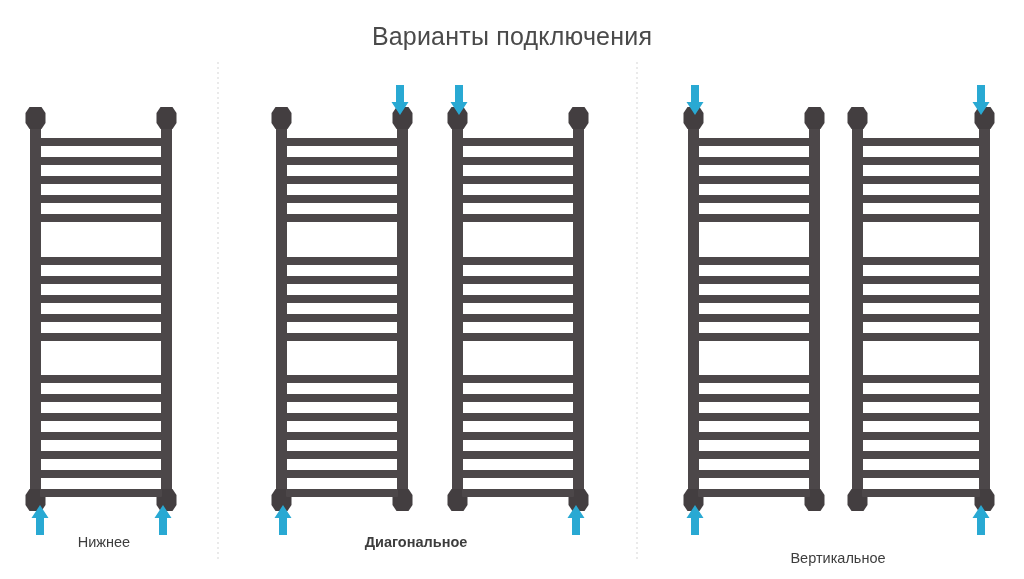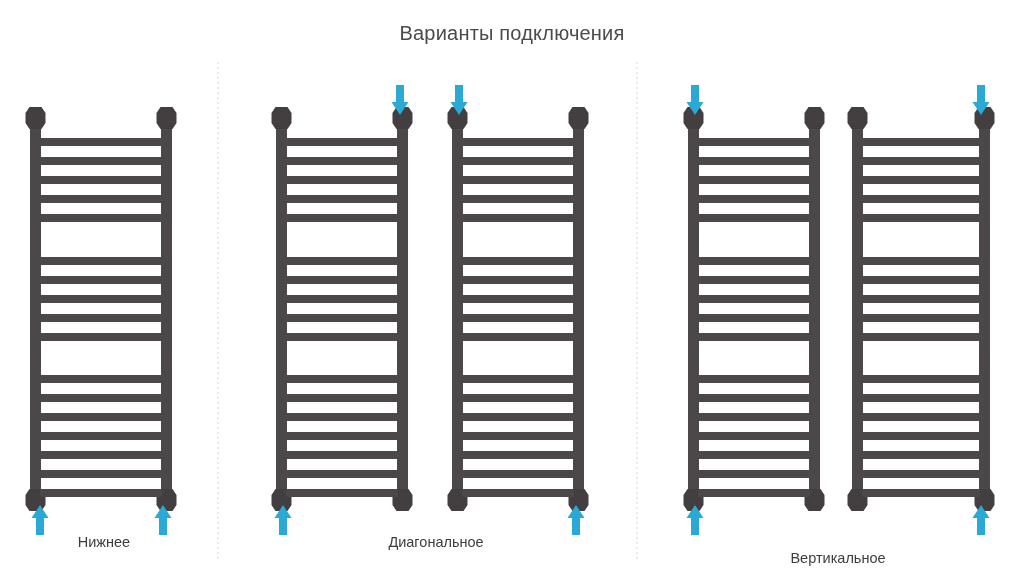--- a/index.html
+++ b/index.html
@@ -19,21 +19,21 @@
     inset: 0;
     width: 1024px;
     height: 579px;
   }
   .title {
     position: absolute;
     top: 22px;
     left: 0;
     width: 1024px;
     text-align: center;
-    font-size: 20px;
+    font-size: 25px;
     color: #4a4a4a;
     font-family: "Liberation Sans", sans-serif;
     letter-spacing: 0.2px;
   }
   .caption {
     position: absolute;
     top: 534px;
     font-size: 14.5px;
     color: #3d3d3d;
     text-align: center;
@@ -205,14 +205,14 @@
         <g>
           <path d="M 977 535 L 985 535 L 985 518 L 989.5 518 L 981 505 L 972.5 518 L 977 518 Z" fill="#29a9d3"></path>
         </g>
       </g>
     </g>
   </svg>
 
 <div class="title">Варианты подключения</div>
 
 <div class="caption" id="cap0" style="left: -46px; width: 300px;">Нижнее</div>
-<div class="caption" id="cap1" style="left: 286px; width: 300px;">Диагональное</div>
+<div class="caption" id="cap1" style="left: 266px; width: 300px; font-weight: bold;">Диагональное</div>
 <div class="caption" id="cap2" style="left: 688px; width: 300px; margin-top: 16px;">Вертикальное</div>
 
 </body></html>

